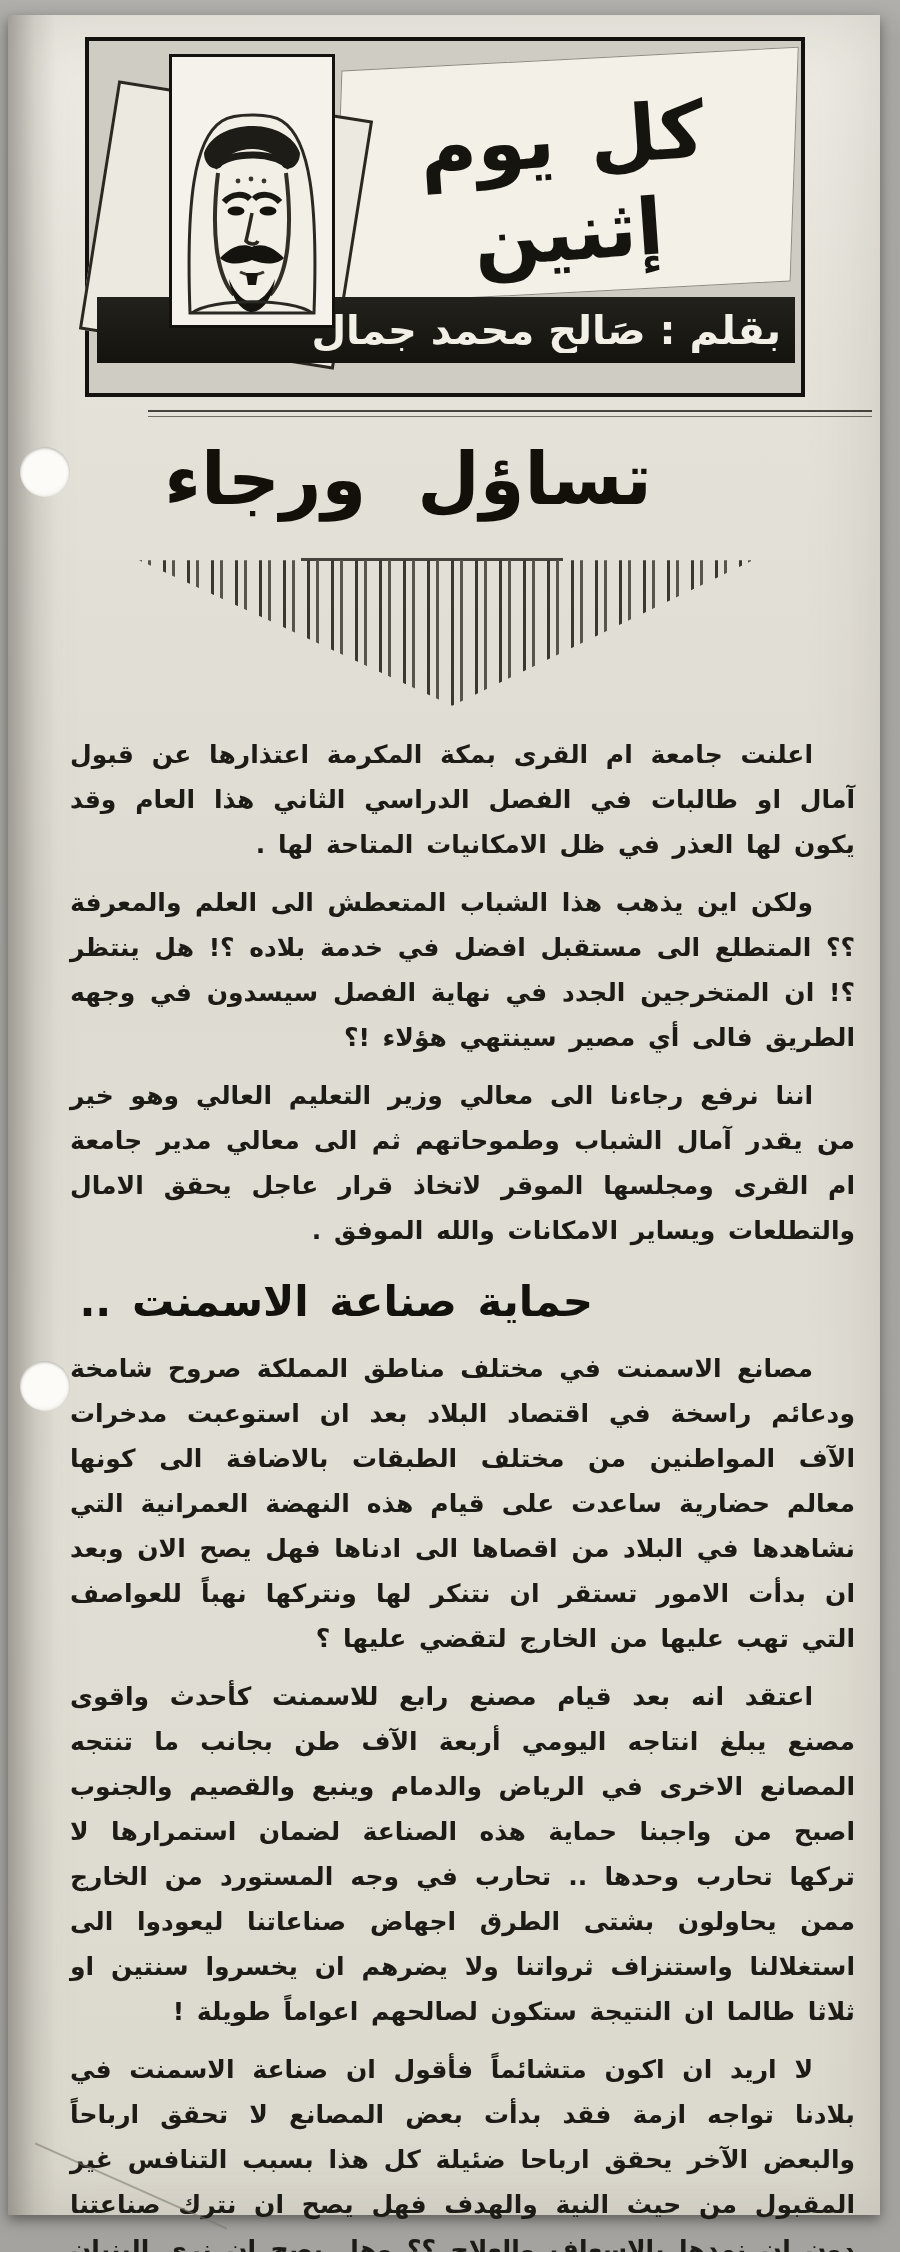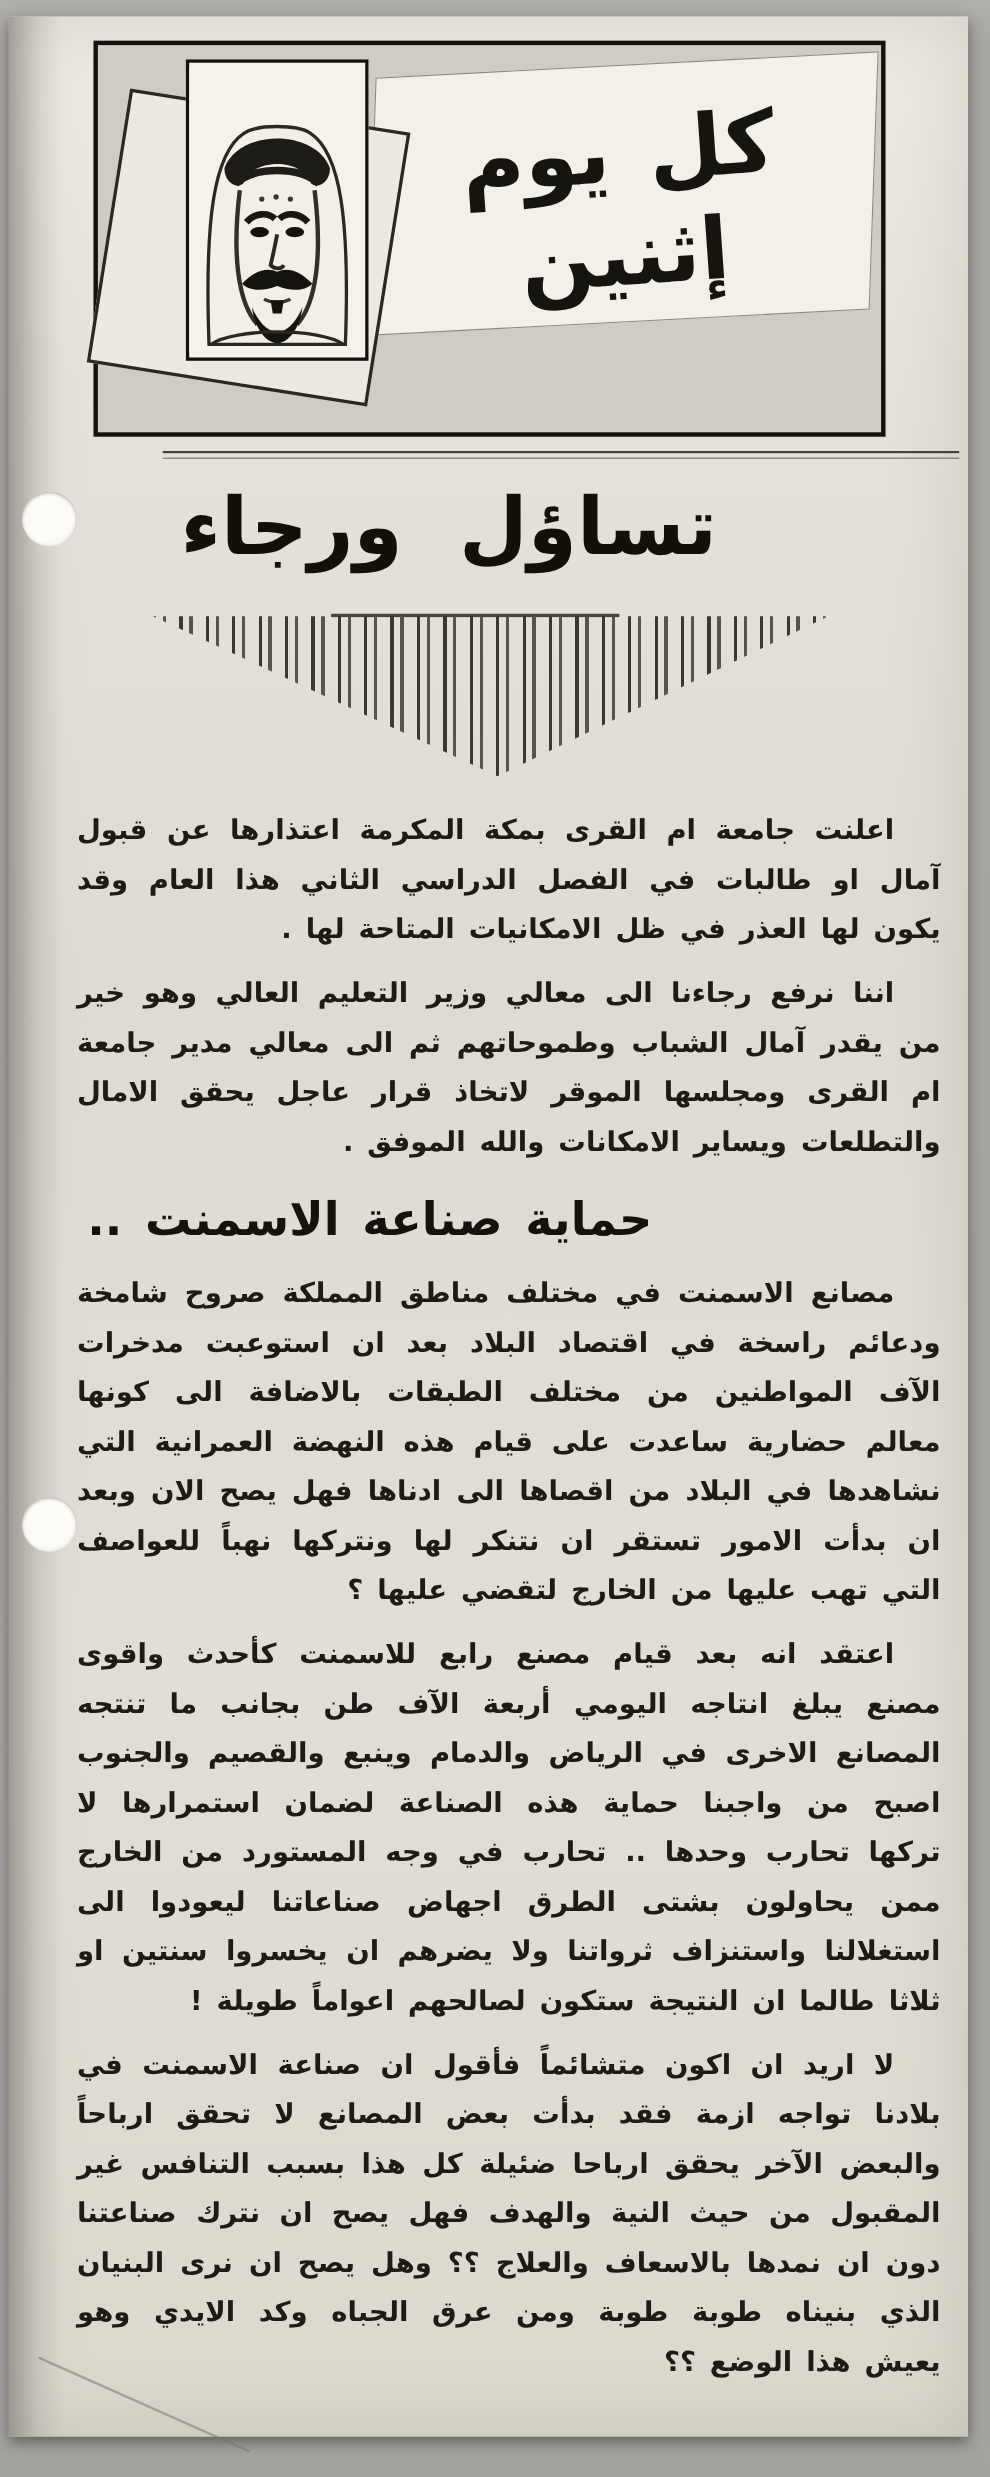--- a/index.html
+++ b/index.html
@@ -64,20 +64,23 @@
 <div class="scan">
   <div class="paper">
 
     <div class="punch-hole hole-1"></div>
     <div class="punch-hole hole-2"></div>
 
     <div class="masthead">
       <div class="masthead-quad"></div>
       <div class="masthead-title">كل يوم إثنين</div>
       <div class="portrait-tilt"></div>
+      <div class="byline-band">
+        <span class="byline-text">بقلم : صَالح محمد جمال</span>
+      </div>
       <div class="portrait">
         <svg viewBox="0 0 160 260">
           <rect x="0" y="0" width="160" height="260" fill="#f4f2ea"></rect>
           <path d="M18 252 C14 140 22 78 50 60 C62 52 98 52 110 60 C138 78 146 140 142 252 Z" fill="#f1efe6" stroke="#2a2822" stroke-width="3"></path>
           <path d="M32 92 C45 56 115 56 128 92 C128 104 118 111 111 106 C103 82 57 82 49 106 C42 111 32 104 32 92 Z" fill="#1e1c16"></path>
           <path d="M42 106 C60 90 100 90 118 106" stroke="#1e1c16" stroke-width="7" fill="none"></path>
           <circle cx="66" cy="120" r="2.4" fill="#3a362e"></circle>
           <circle cx="79" cy="118" r="2.4" fill="#3a362e"></circle>
           <circle cx="92" cy="120" r="2.4" fill="#3a362e"></circle>
           <path d="M46 112 C39 170 44 214 62 234" stroke="#332f27" stroke-width="4" fill="none"></path>
@@ -100,20 +103,21 @@
 
     <h1 class="main-title">تساؤل ورجاء</h1>
 
     <div>
       <div class="fringe-line"></div>
       <div class="fringe"></div>
     </div>
 
     <div class="body-text">
       <p>اعلنت جامعة ام القرى بمكة المكرمة اعتذارها عن قبول آمال او طالبات في الفصل الدراسي الثاني هذا العام وقد يكون لها العذر في ظل الامكانيات المتاحة لها .</p>
+      <p>ولكن اين يذهب هذا الشباب المتعطش الى العلم والمعرفة ؟؟ المتطلع الى مستقبل افضل في خدمة بلاده ؟! هل ينتظر ؟! ان المتخرجين الجدد في نهاية الفصل سيسدون في وجهه الطريق فالى أي مصير سينتهي هؤلاء !؟</p>
       <p>اننا نرفع رجاءنا الى معالي وزير التعليم العالي وهو خير من يقدر آمال الشباب وطموحاتهم ثم الى معالي مدير جامعة ام القرى ومجلسها الموقر لاتخاذ قرار عاجل يحقق الامال والتطلعات ويساير الامكانات والله الموفق .</p>
 
       <h2 class="section-heading">حماية صناعة الاسمنت ..</h2>
 
       <p>مصانع الاسمنت في مختلف مناطق المملكة صروح شامخة ودعائم راسخة في اقتصاد البلاد بعد ان استوعبت مدخرات الآف المواطنين من مختلف الطبقات بالاضافة الى كونها معالم حضارية ساعدت على قيام هذه النهضة العمرانية التي نشاهدها في البلاد من اقصاها الى ادناها فهل يصح الان وبعد ان بدأت الامور تستقر ان نتنكر لها ونتركها نهباً للعواصف التي تهب عليها من الخارج لتقضي عليها ؟</p>
       <p>اعتقد انه بعد قيام مصنع رابع للاسمنت كأحدث واقوى مصنع يبلغ انتاجه اليومي أربعة الآف طن بجانب ما تنتجه المصانع الاخرى في الرياض والدمام وينبع والقصيم والجنوب اصبح من واجبنا حماية هذه الصناعة لضمان استمرارها لا تركها تحارب وحدها .. تحارب في وجه المستورد من الخارج ممن يحاولون بشتى الطرق اجهاض صناعاتنا ليعودوا الى استغلالنا واستنزاف ثرواتنا ولا يضرهم ان يخسروا سنتين او ثلاثا طالما ان النتيجة ستكون لصالحهم اعواماً طويلة !</p>
       <p>لا اريد ان اكون متشائماً فأقول ان صناعة الاسمنت في بلادنا تواجه ازمة فقد بدأت بعض المصانع لا تحقق ارباحاً والبعض الآخر يحقق ارباحا ضئيلة كل هذا بسبب التنافس غير المقبول من حيث النية والهدف فهل يصح ان نترك صناعتنا دون ان نمدها بالاسعاف والعلاج ؟؟ وهل يصح ان نرى البنيان الذي بنيناه طوبة طوبة ومن عرق الجباه وكد الايدي وهو يعيش هذا الوضع ؟؟</p>
 
     </div>
 

